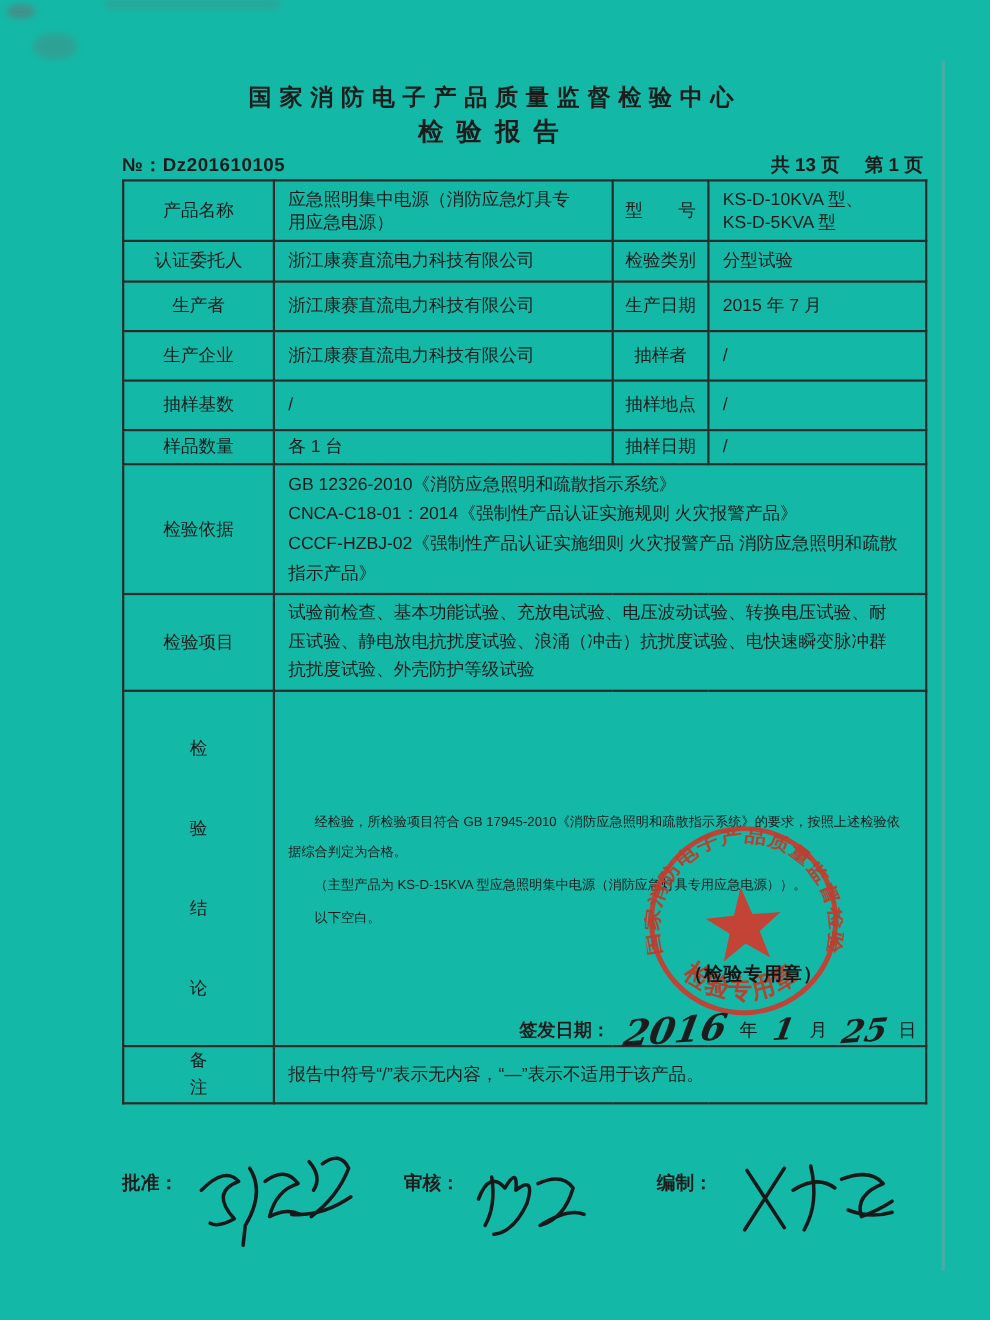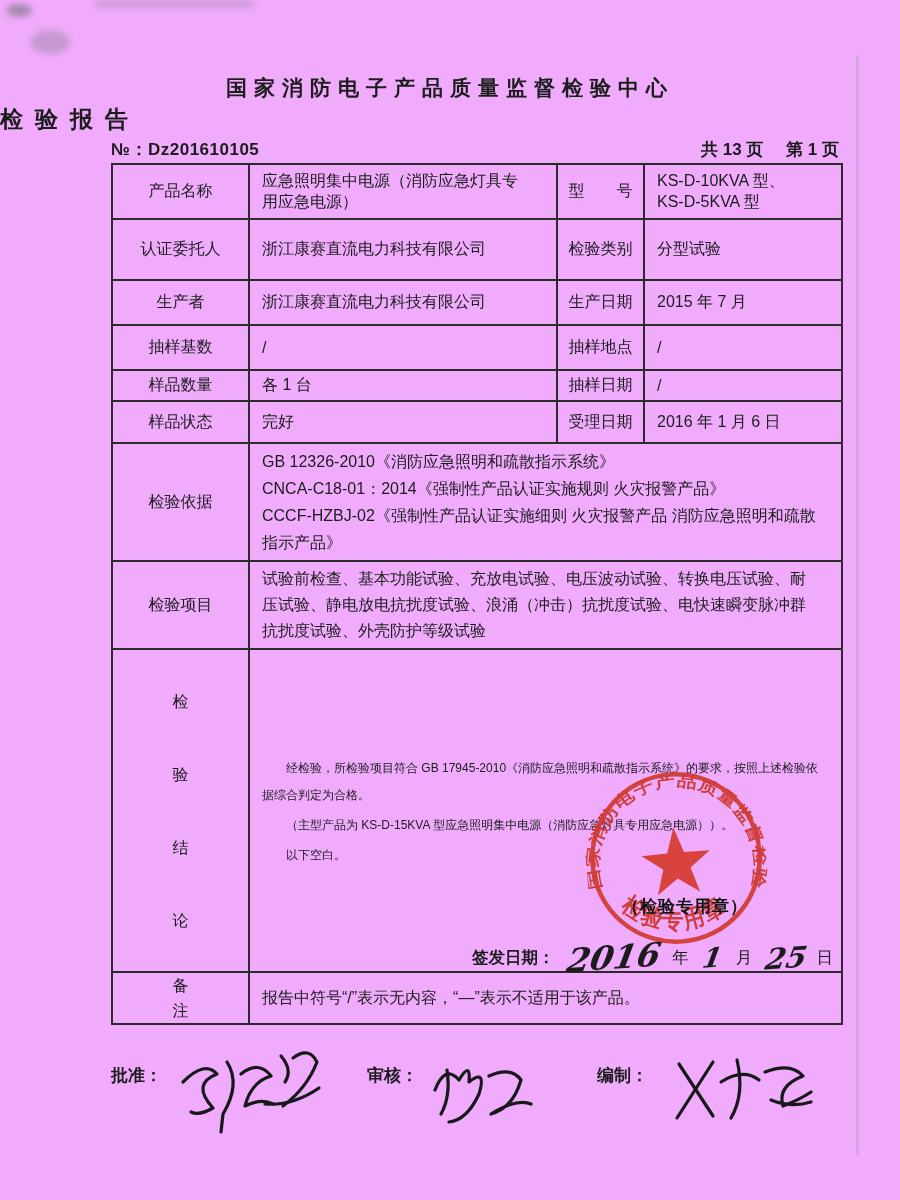--- a/index.html
+++ b/index.html
@@ -1,30 +1,30 @@
 <!DOCTYPE html>
 <html><head>
 <meta charset="utf-8">
 <style>
   * { margin:0; padding:0; box-sizing:border-box; }
   html,body { width:900px; height:1200px; }
   body { font-family:"Liberation Sans","DejaVu Sans",sans-serif; color:#1c1c1c; background:#fff; }
-  .page { position:relative; width:900px; height:1200px; background:#f0abfc; overflow:hidden; }
+  .page { position:relative; width:900px; height:1200px; background:#14b8a6; overflow:hidden; }
 
   
   .smudge { position:absolute; background:#6a6f72; filter:blur(3px); border-radius:50%; }
   .smudge.s1 { left:6px; top:4px; width:26px; height:13px; opacity:.55; }
   .smudge.s2 { left:30px; top:30px; width:40px; height:24px; opacity:.30; }
   .smudge.s3 { left:95px; top:0; width:160px; height:8px; opacity:.25; border-radius:4px; }
   .edge-line { position:absolute; left:856px; top:55px; width:3px; height:1100px; background:#9aa0a3; opacity:.35; filter:blur(.6px); }
 
   
   .title1 { position:absolute; left:0; top:74px; width:900px; text-align:center;
             font-size:21px; font-weight:bold; letter-spacing:7px; }
-  .title2 { position:absolute; left:0; top:104px; width:900px; text-align:left;
+  .title2 { position:absolute; left:0; top:104px; width:900px; text-align:center;
             font-size:23px; font-weight:bold; letter-spacing:12px; }
   .meta-row { position:absolute; left:111px; top:138px; width:730px; height:24px; font-size:17px; }
   .report-no { position:absolute; left:0; top:0; font-weight:bold; letter-spacing:.5px; }
   .page-info { position:absolute; right:2px; top:0; font-weight:bold; }
   .page-info span { margin-left:18px; }
 
   
   table.main { position:absolute; left:111px; top:163px; width:730px;
                border-collapse:collapse; table-layout:fixed; }
   table.main td { border:2px solid #2b2b2b; font-size:16px; vertical-align:middle; }
@@ -103,49 +103,49 @@
       </colgroup>
 
     <tbody>
         <tr style="height:55px">
       <td class="lab">产品名称</td>
       <td class="val">应急照明集中电源（消防应急灯具专用应急电源）</td>
       <td class="lab">型　　号</td>
       <td class="val pre">KS-D-10KVA 型、
 KS-D-5KVA 型</td>
     </tr>
-    <tr style="height:61px">
+    <tr style="height:37px">
       <td class="lab">认证委托人</td>
       <td class="val">浙江康赛直流电力科技有限公司</td>
       <td class="lab">检验类别</td>
       <td class="val">分型试验</td>
     </tr>
     <tr style="height:45px">
       <td class="lab">生产者</td>
       <td class="val">浙江康赛直流电力科技有限公司</td>
       <td class="lab">生产日期</td>
       <td class="val">2015 年 7 月</td>
     </tr>
     <tr style="height:45px">
+      <td class="lab">生产企业</td>
+      <td class="val">浙江康赛直流电力科技有限公司</td>
+      <td class="lab">抽样者</td>
+      <td class="val">/</td>
+    </tr>
+    <tr style="height:45px">
       <td class="lab">抽样基数</td>
       <td class="val">/</td>
       <td class="lab">抽样地点</td>
       <td class="val">/</td>
     </tr>
     <tr style="height:28px">
       <td class="lab">样品数量</td>
       <td class="val">各 1 台</td>
       <td class="lab">抽样日期</td>
       <td class="val">/</td>
-    </tr>
-    <tr style="height:42px">
-      <td class="lab">样品状态</td>
-      <td class="val">完好</td>
-      <td class="lab">受理日期</td>
-      <td class="val">2016 年 1 月 6 日</td>
     </tr>
 
     <tr style="height:110px">
       <td class="lab">检验依据</td>
       <td class="val" colspan="3">
         <div class="basis-line">GB 12326-2010《消防应急照明和疏散指示系统》</div>
         <div class="basis-line">CNCA-C18-01：2014《强制性产品认证实施规则 火灾报警产品》</div>
         <div class="basis-line">CCCF-HZBJ-02《强制性产品认证实施细则 火灾报警产品 消防应急照明和疏散指示产品》</div>
       </td>
     </tr>

